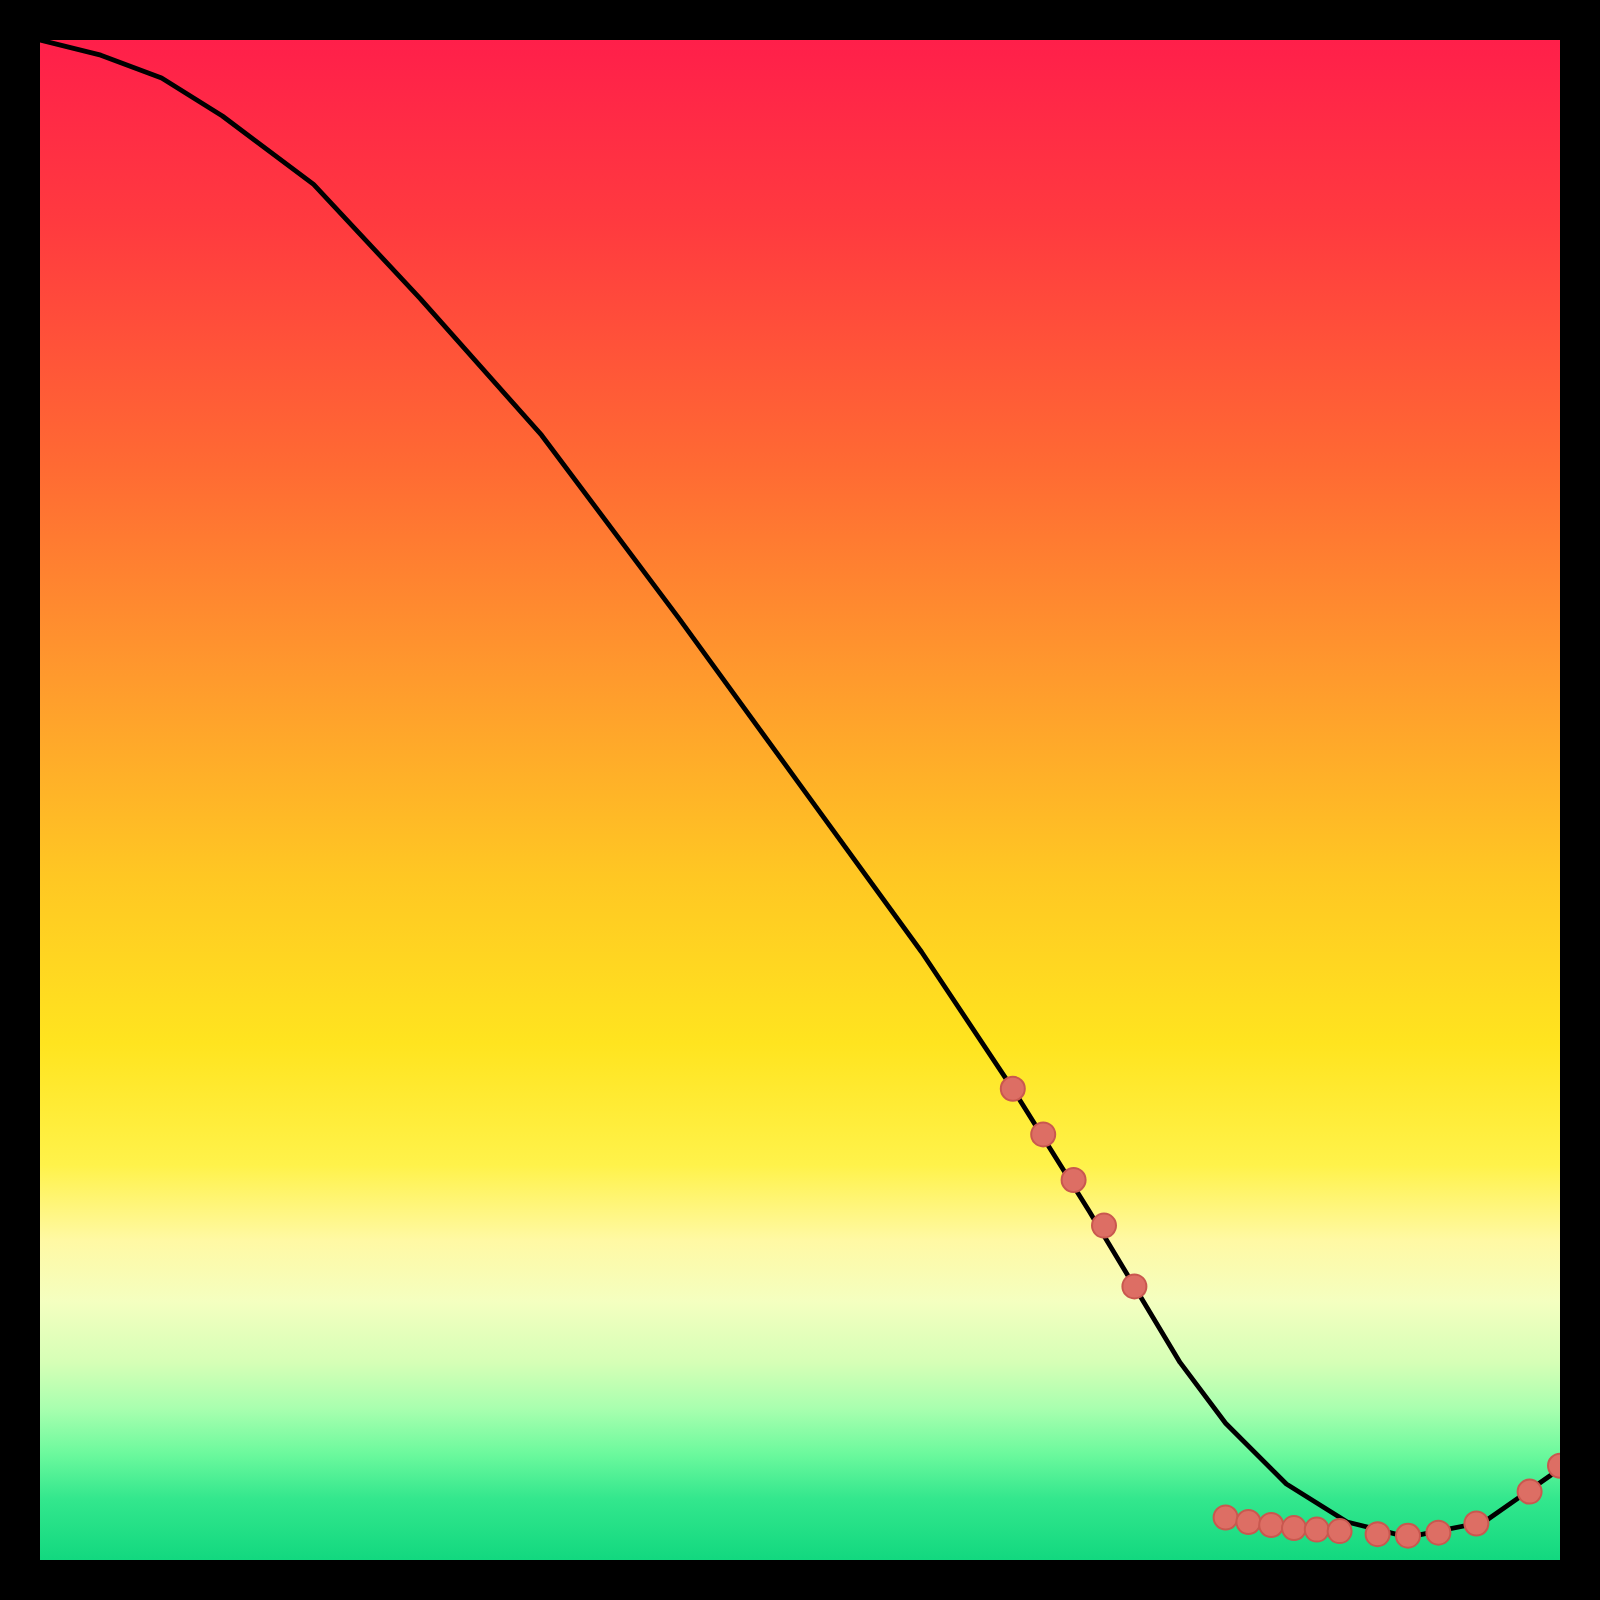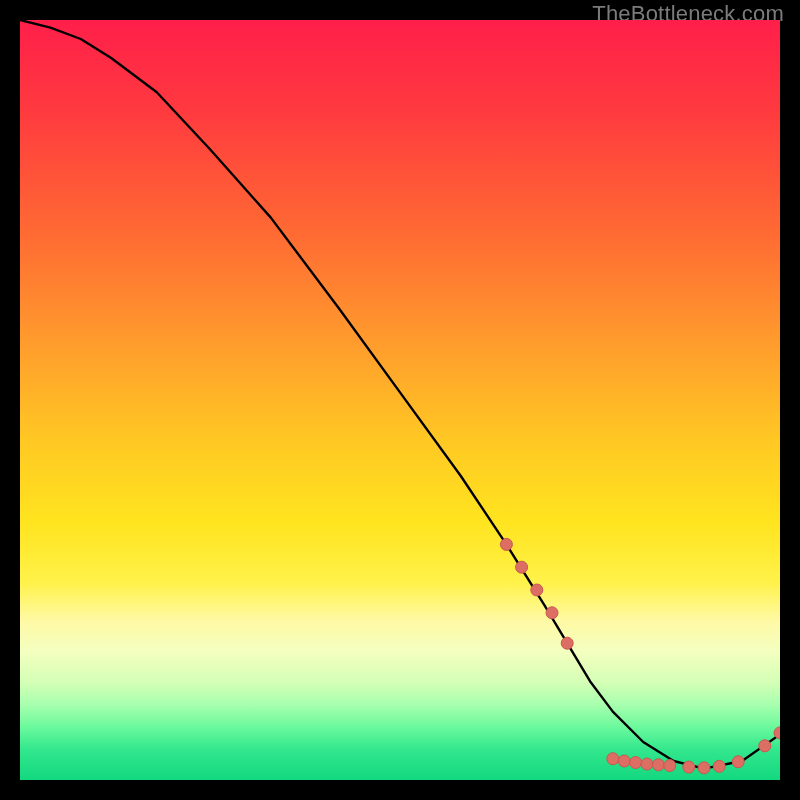--- a/index.html
+++ b/index.html
@@ -57,21 +57,20 @@
     color: #7b7b7b;
     font-size: 22px;
     letter-spacing: 0.2px;
     font-family: Arial, Helvetica, sans-serif;
   }
 </style>
 </head>
 <body>
 
 <div class="stage">
-  <div class="watermark">TheBottleneck.com</div>
 
   <div class="plot-area">
     <svg class="curve-svg" viewBox="0 0 760 760" preserveAspectRatio="none">
       <path id="curve-path" fill="none" stroke="#000000" stroke-width="2.4" stroke-linecap="round" stroke-linejoin="round" d="M0.00 0.00 L30.40 7.60 L60.80 19.00 L91.20 38.00 L136.80 72.20 L190.00 129.20 L250.80 197.60 L319.20 288.80 L380.00 372.40 L440.80 456.00 L486.40 524.40 L524.40 585.20 L547.20 623.20 L570.00 661.20 L592.80 691.60 L623.20 722.00 L653.60 741.00 L684.00 748.60 L722.00 741.00 L760.00 714.40"></path>
       <g id="markers-group">
           <circle cx="486.40" cy="524.40" r="6" fill="#dd6e64" stroke="#c9584f" stroke-width="1"></circle>
           <circle cx="501.60" cy="547.20" r="6" fill="#dd6e64" stroke="#c9584f" stroke-width="1"></circle>
           <circle cx="516.80" cy="570.00" r="6" fill="#dd6e64" stroke="#c9584f" stroke-width="1"></circle>
           <circle cx="532.00" cy="592.80" r="6" fill="#dd6e64" stroke="#c9584f" stroke-width="1"></circle>
           <circle cx="547.20" cy="623.20" r="6" fill="#dd6e64" stroke="#c9584f" stroke-width="1"></circle>

